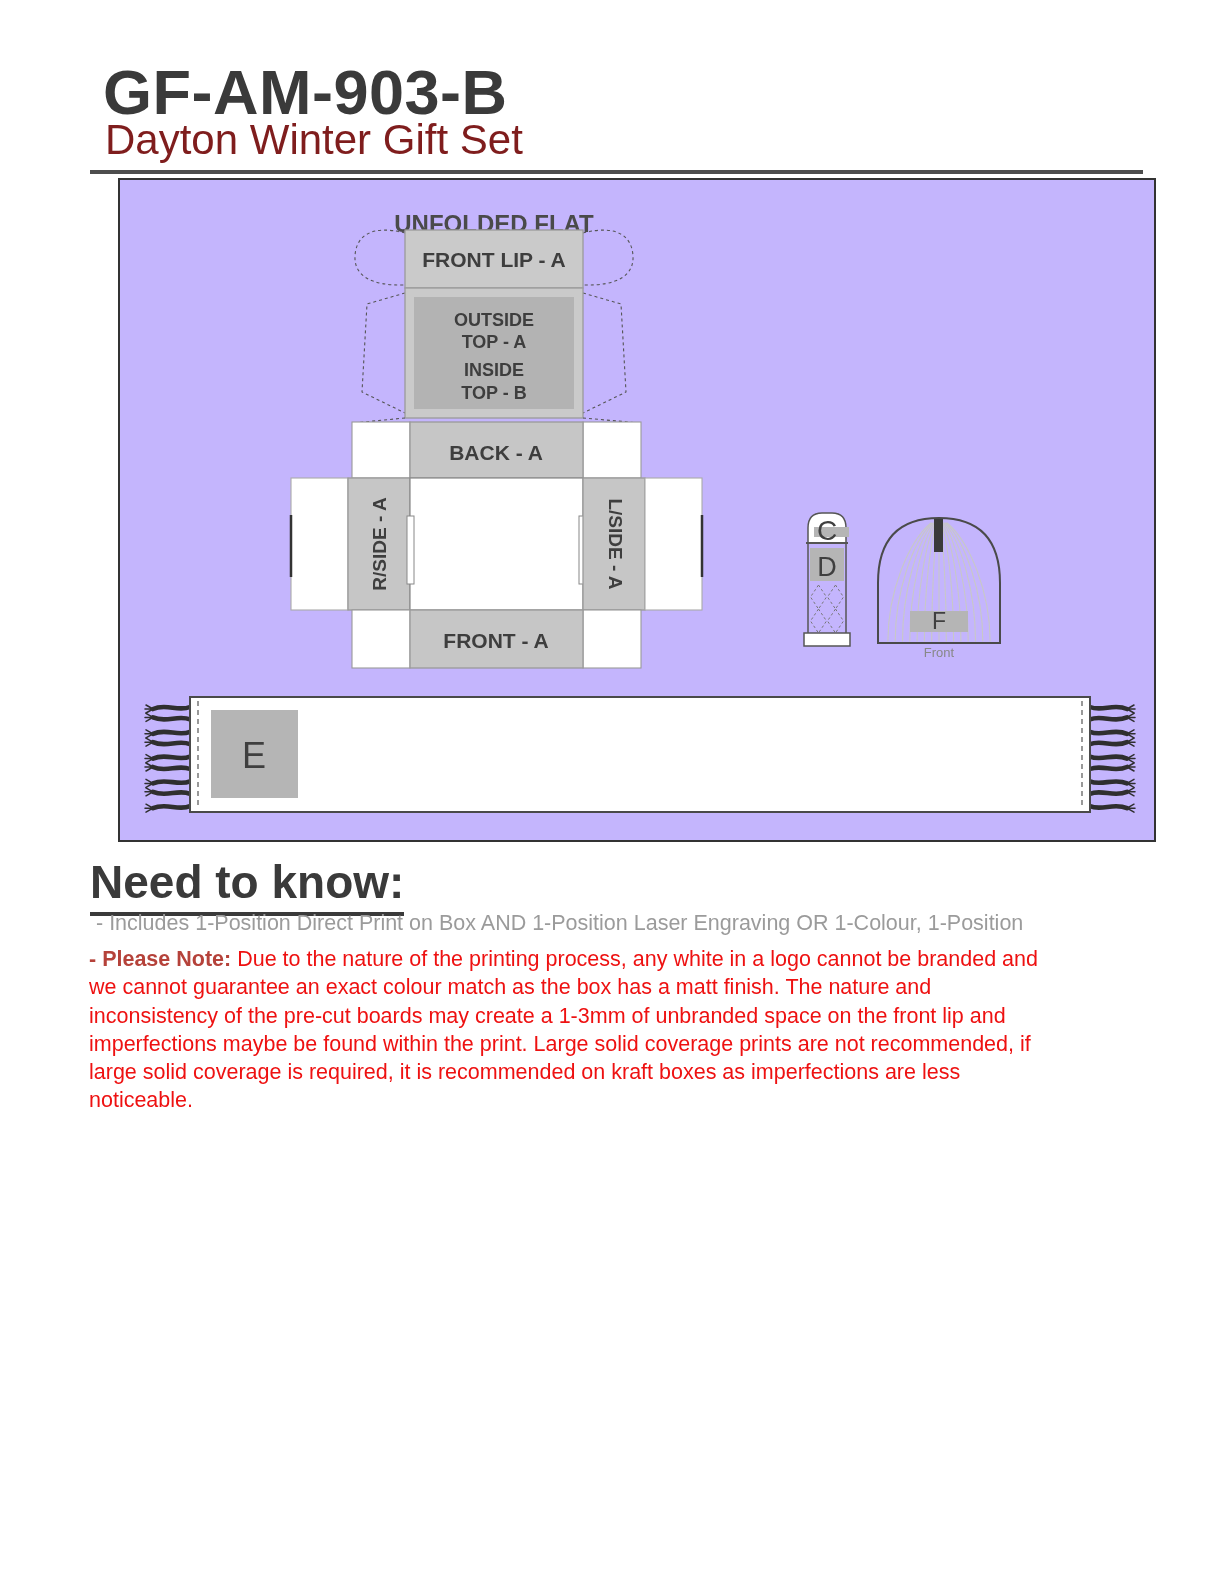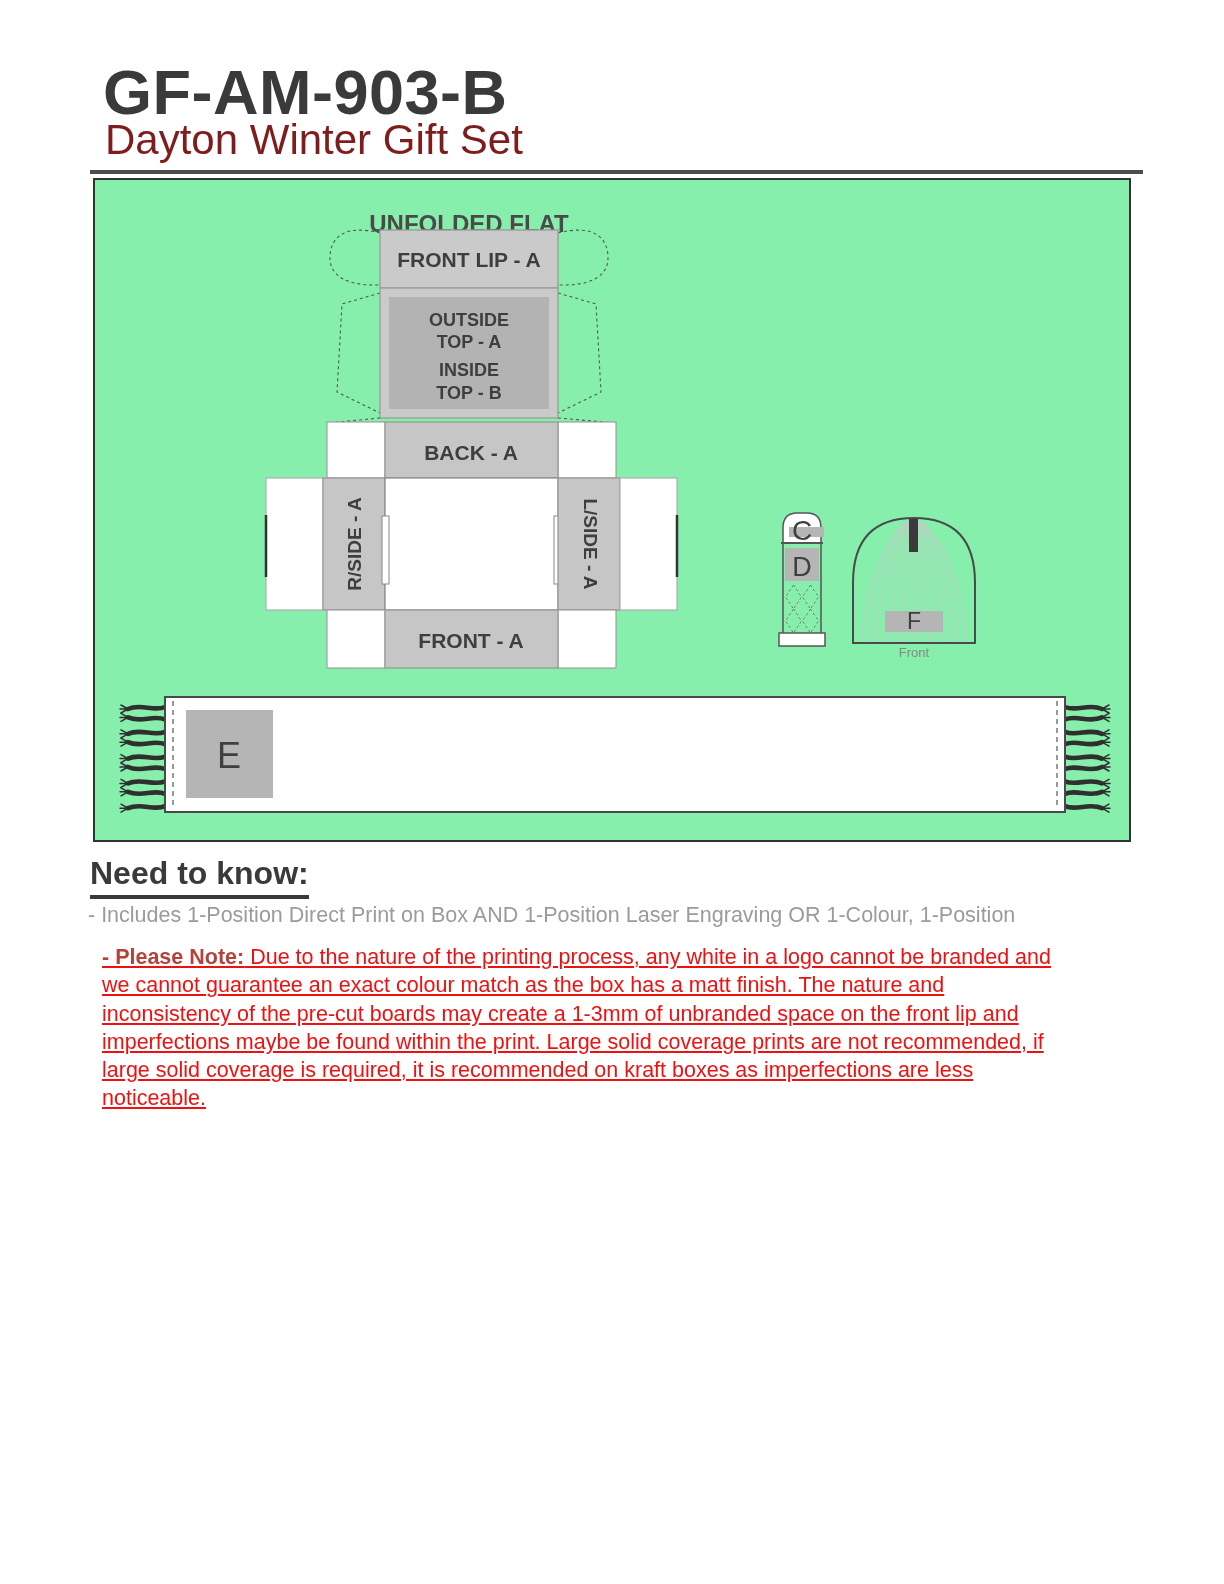--- a/index.html
+++ b/index.html
@@ -13,26 +13,26 @@
     font-size:63px;font-weight:bold;color:#3a3a3a;letter-spacing:.5px;
   }
   .subtitle{
     position:absolute;left:105px;top:116px;
     font-size:42px;font-weight:400;color:#7f1d1d;
   }
   .subtitle-rule{
     position:absolute;left:90px;top:170px;width:1053px;height:4px;background:#4d4d4d;
   }
   .figure-panel{
-    position:absolute;left:93px;top:178px;width:1034px;height:660px;
-    border:2px solid #333;background:#86efac;
+    position:absolute;left:118px;top:178px;width:1034px;height:660px;
+    border:2px solid #333;background:#c4b5fd;
   }
   .ntk-heading{
     position:absolute;left:90px;top:855px;
-    font-size:32px;font-weight:bold;color:#3a3a3a;
+    font-size:46px;font-weight:bold;color:#3a3a3a;
     border-bottom:4px solid #3a3a3a;padding-bottom:3px;
   }
   .bodytext{
     position:absolute;left:88px;top:901px;width:1080px;
     font-size:21.5px;line-height:28.2px;
   }
   .bodytext .line{display:block;white-space:nowrap;}
   .gray-note{color:#9b9b9b;}
   .red-note{color:#ee1111;}
   .red-note .note-prefix{color:#b5423a;font-weight:bold;}
@@ -184,24 +184,24 @@
         <rect x="91" y="530" width="87" height="88" fill="#b5b5b5"></rect>
         <text x="134" y="588" text-anchor="middle" font-size="36" class="item-letter">E</text>
       </g>
 
     </svg>
   </div>
 
   <div class="ntk-heading">Need to know:</div>
 
   <div class="bodytext">
-    <p class="gray-note" style="margin:0;">
+    <p class="gray-note" style="margin:8px;">
       <span class="line">- Includes 1-Position Direct Print on Box AND 1-Position Laser Engraving OR 1-Colour, 1-Position</span>
     </p>
-    <p class="red-note" style="margin:14px;text-decoration:underline;">
+    <p class="red-note" style="margin:1px;">
       <span class="line"><span class="note-prefix">- Please Note:</span><span> Due to the nature of the printing process, any white in a logo cannot be branded and</span></span>
       <span class="line">we cannot guarantee an exact colour match as the box has a matt finish. The nature and</span>
       <span class="line">inconsistency of the pre-cut boards may create a 1-3mm of unbranded space on the front lip and</span>
       <span class="line">imperfections maybe be found within the print. Large solid coverage prints are not recommended, if</span>
       <span class="line">large solid coverage is required, it is recommended on kraft boxes as imperfections are less</span>
       <span class="line">noticeable.</span>
     </p>
   </div>
 
 </div>

